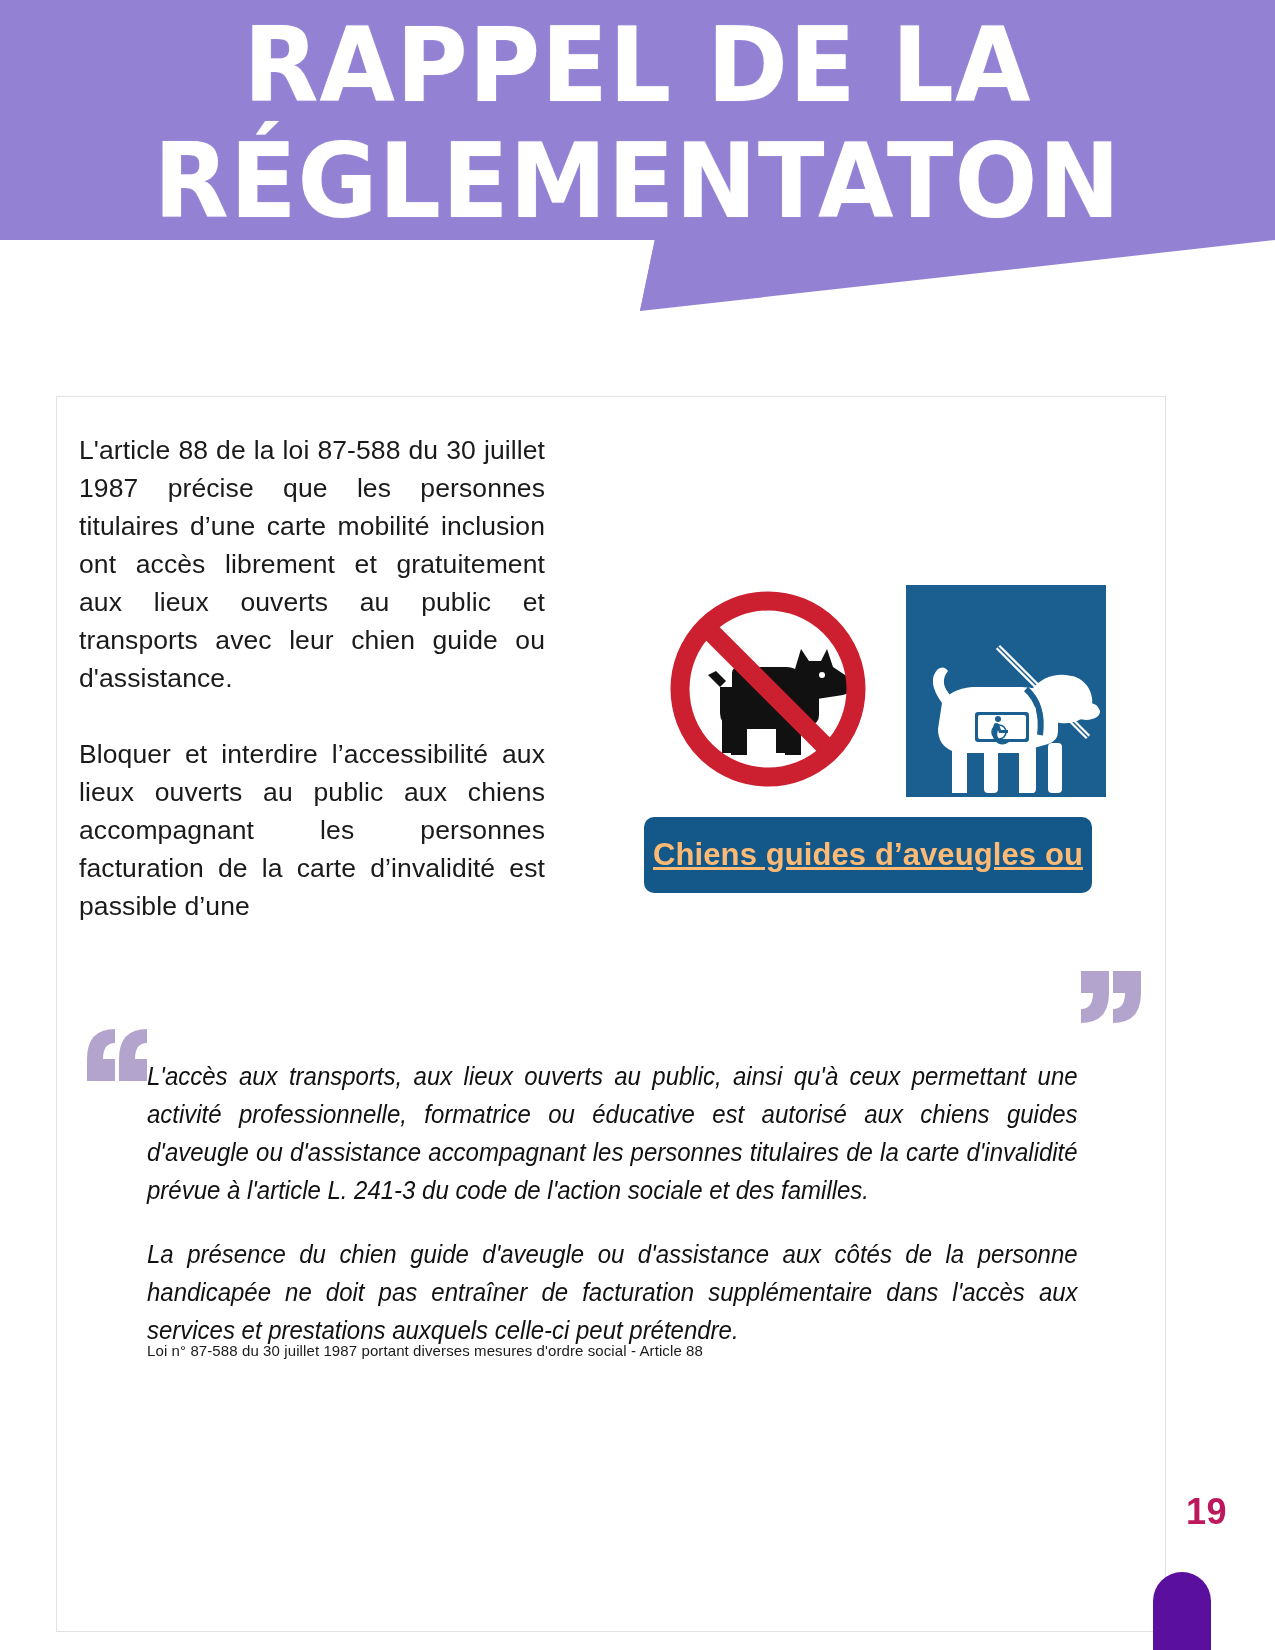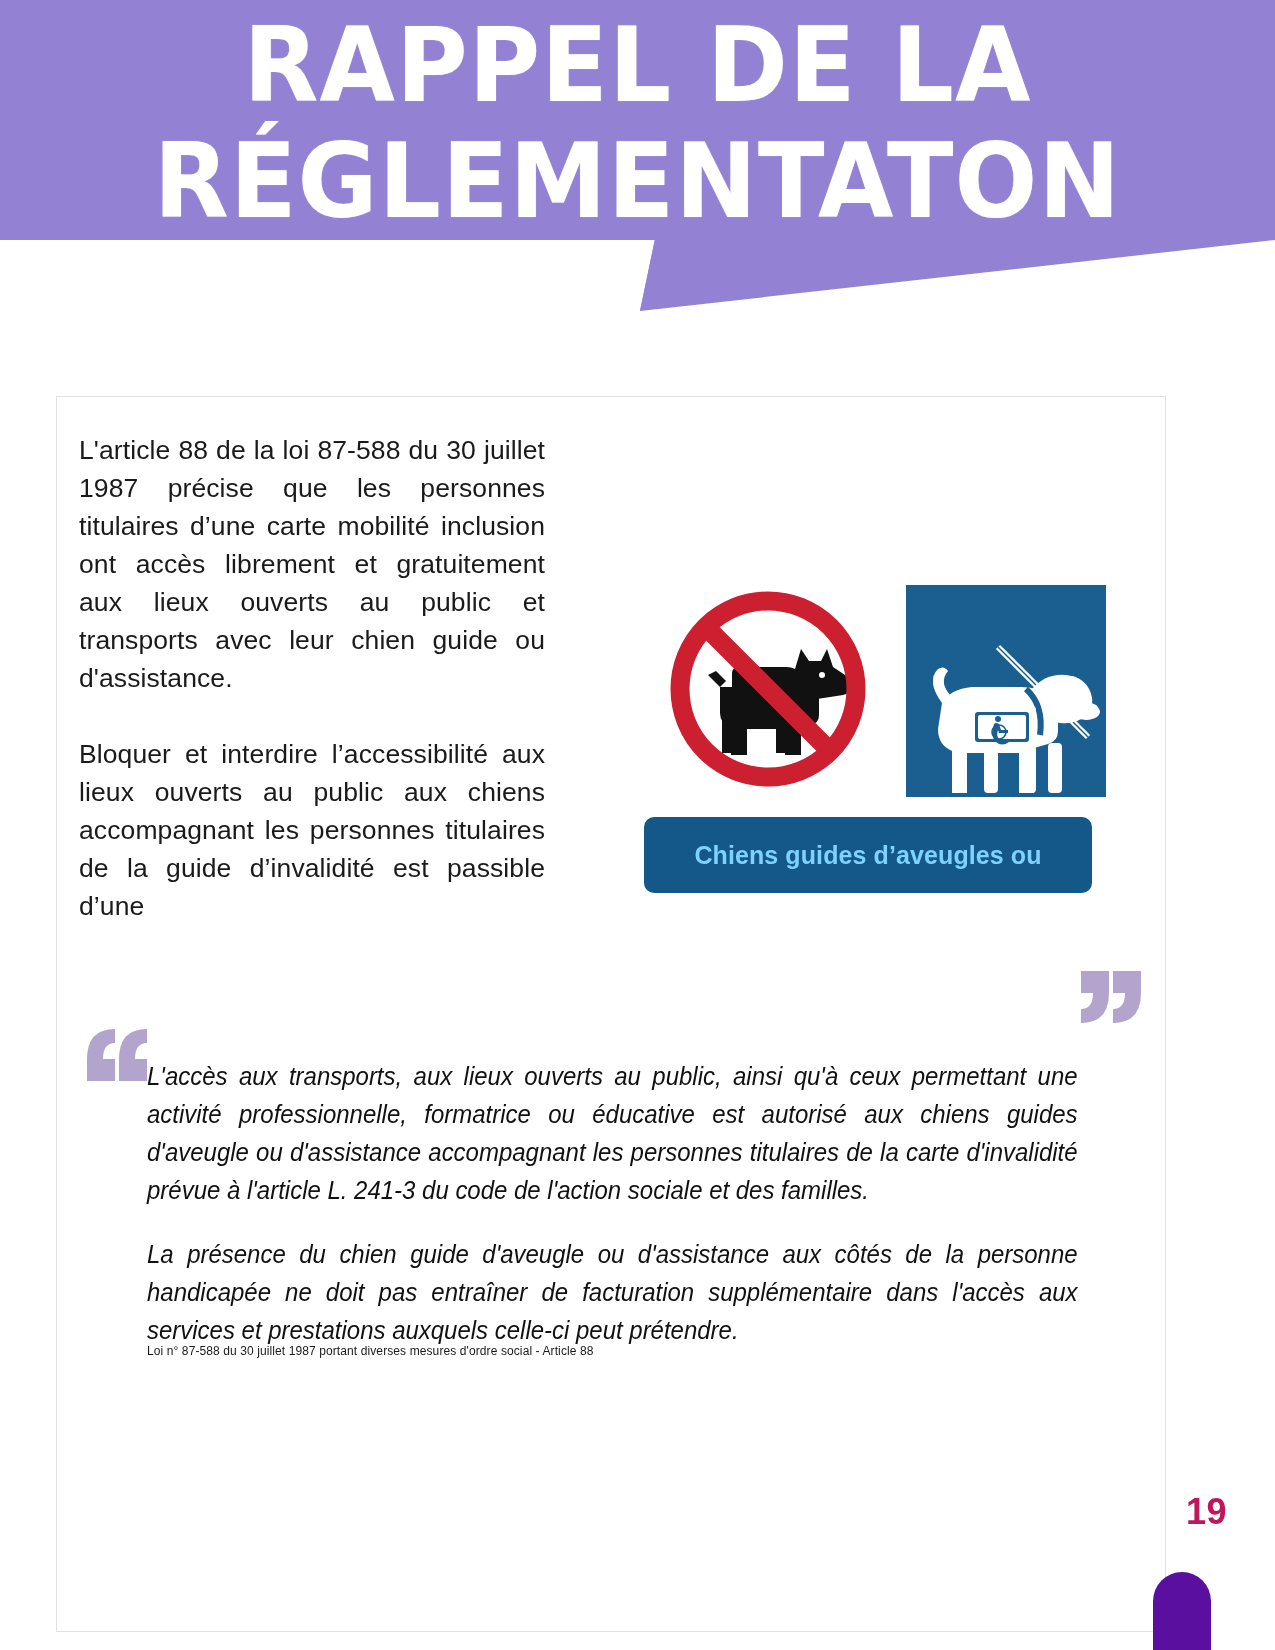--- a/index.html
+++ b/index.html
@@ -120,26 +120,27 @@
     width: 448px;
     height: 76px;
     background: #14588a;
     border-radius: 10px;
     display: flex;
     align-items: center;
     justify-content: center;
     text-align: center;
   }
   .sign-banner-text {
-    color: #7dd3fc;
+    color: #fdba74;
     font-family: "Liberation Sans", sans-serif;
     font-weight: bold;
-    font-size: 25px;
+    font-size: 31px;
     line-height: 32px;
     letter-spacing: 0.1px;
+    text-decoration: underline;
   }
 
   
   .quote-block {
     position: absolute;
     left: 22px;
     top: 620px;
     width: 1066px;
   }
   .quote-mark-open {
@@ -173,21 +174,21 @@
     transform: scaleX(0.94);
     transform-origin: left center;
   }
   .quote-par.last { margin-bottom: 0; }
   .quote-source {
     position: absolute;
     left: 68px;
     top: 324px;
     width: 990px;
     font-family: "Liberation Sans", sans-serif;
-    font-size: 12px;
+    font-size: 15px;
     line-height: 20px;
     color: #1a1a1a;
     letter-spacing: 0.1px;
   }
 
   
   .page-number {
     position: absolute;
     right: 48px;
     bottom: 117px;
@@ -218,21 +219,21 @@
 </div>
 <svg class="header-tail" viewBox="0 0 1275 80" preserveAspectRatio="none">
   <polygon points="655,0 1275,0 1275,1 640,72" fill="#9381d4"></polygon>
   <polygon points="655,0 705,0 640,72" fill="#9381d4"></polygon>
 </svg>
 
 <div class="content-card">
 
   <div class="col-left">
     <p class="body-par">L'article 88 de la loi 87-588 du 30 juillet 1987 précise que les personnes titulaires d’une carte mobilité inclusion ont accès librement et gratuitement aux lieux ouverts au public et transports avec leur chien guide ou d'assistance.</p>
-    <p class="body-par last">Bloquer et interdire l’accessibilité aux lieux ouverts au public aux chiens accompagnant les personnes titulaires de la guide d’invalidité est passible d’une</p>
+    <p class="body-par last">Bloquer et interdire l’accessibilité aux lieux ouverts au public aux chiens accompagnant les personnes facturation de la carte d’invalidité est passible d’une</p>
   </div>
 
 
   <div class="signs-row">
 
     <svg class="sign-nodogs" viewBox="0 0 212 212">
 
       <g fill="#111111">
 
         <path d="M58 104 h12 v-14 q0,-6 7,-6 h48 q8,0 12,6 l8,12 h12 v30 q0,8 -8,10 l-10,2 v28 h-16 v-26 h-38 v26 h-16 v-28 q-11,-3 -11,-14 z"></path>

